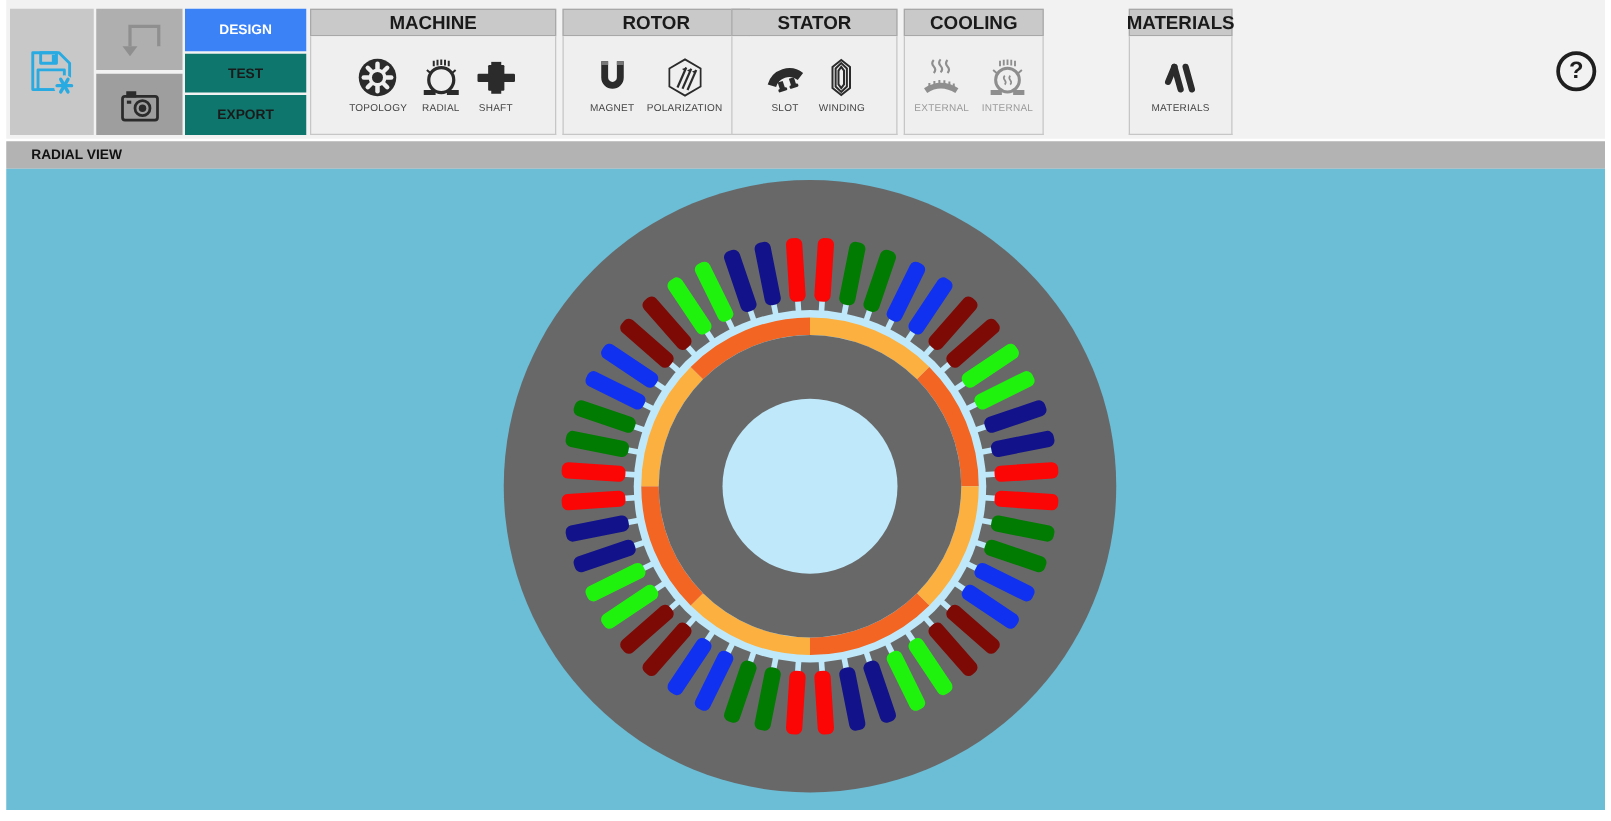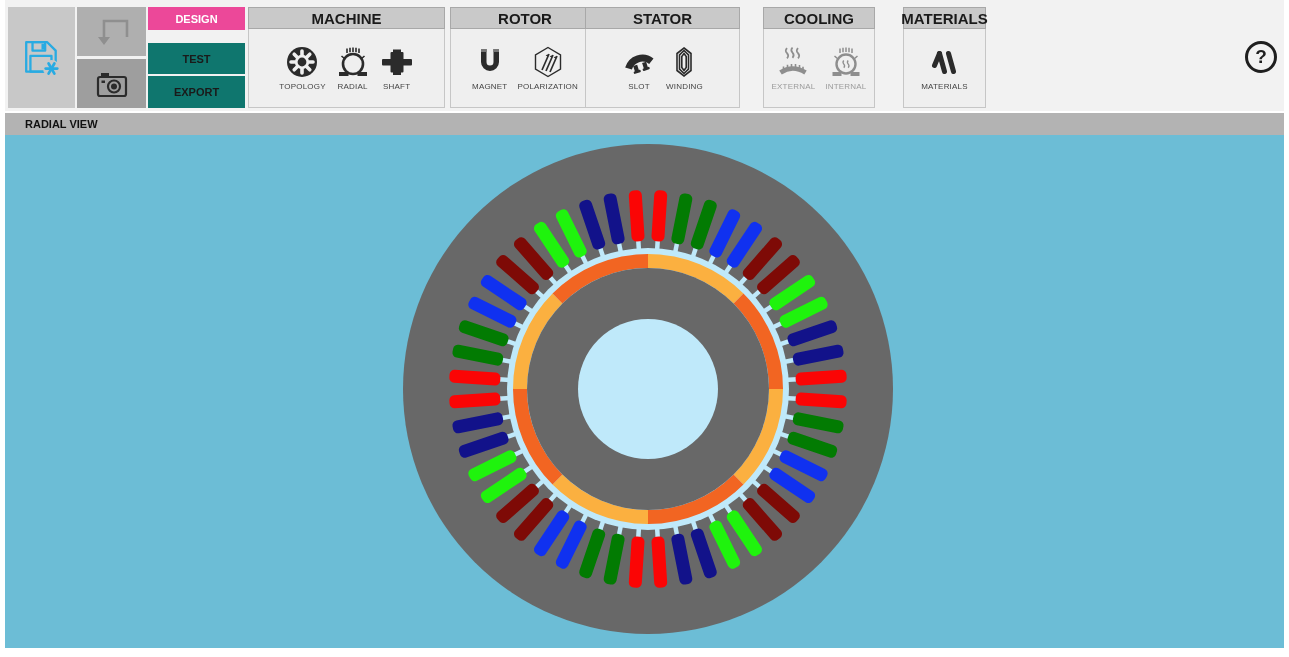--- a/index.html
+++ b/index.html
@@ -9,34 +9,34 @@
 
   
   .toolbar { position:absolute; left:0; top:0; width:1279px; height:111px; background:#F2F2F2; }
   .tbtn { position:absolute; display:flex; align-items:center; justify-content:center; cursor:pointer; }
   .save-btn   { left:3px;  top:7px;  width:67px; height:101px; background:#C8C8C8; }
   .load-btn   { left:72px; top:7px;  width:69px; height:49px;  background:#AFAFAF; }
   .camera-btn { left:72px; top:59px; width:69px; height:49px;  background:#9E9E9E; }
 
   .tab { position:absolute; left:143px; width:97px; display:flex; align-items:center; justify-content:center;
          font-size:11px; font-weight:bold; color:#1a1a1a; background:#0f766e; cursor:pointer; }
-  .tab.design { top:7px;  height:23px; background:#ec4899; color:#ffffff; }
+  .tab.design { top:7px;  height:34px; background:#3b82f6; color:#ffffff; }
   .tab.test   { top:43px; height:31px; }
   .tab.export { top:76px; height:32px; }
 
   .group { position:absolute; top:7px; }
   .group-header { height:22px; background:#C9C9C9; border:1px solid #A8A8A8;
                   display:flex; align-items:center; justify-content:center;
                   font-size:15px; font-weight:bold; color:#1a1a1a; }
   .group-body { height:79px; background:#EFEFEF; border:1px solid #C6C6C6; border-top:none;
                 display:flex; align-items:center; justify-content:center; gap:4px; }
   .g-machine   { left:243px; width:197px; }
   .g-rotor     { left:445px; width:150px; }
-  .g-stator    { left:580px; width:155px; }
-  .g-cooling   { left:718px; width:112px;margin-left:40px; }
+  .g-stator    { left:580px; width:133px; }
+  .g-cooling   { left:718px; width:112px; }
   .g-materials { left:858px; width:83px;margin-left:40px; }
 
   .icon-btn { display:flex; flex-direction:column; align-items:center; justify-content:center;
               gap:3px; padding:2px 3px; cursor:pointer; }
   .icon-btn .cap { font-size:8px; color:#444; letter-spacing:.2px; white-space:nowrap; }
   .icon-btn.disabled .cap { color:#9B9B9B; }
 
   .help-btn { position:absolute; left:1240px; top:41px; width:32px; height:32px; border:3px solid #1f1f1f;
               border-radius:50%; display:flex; align-items:center; justify-content:center;
               font-size:19px; font-weight:bold; color:#1f1f1f; cursor:pointer; }

